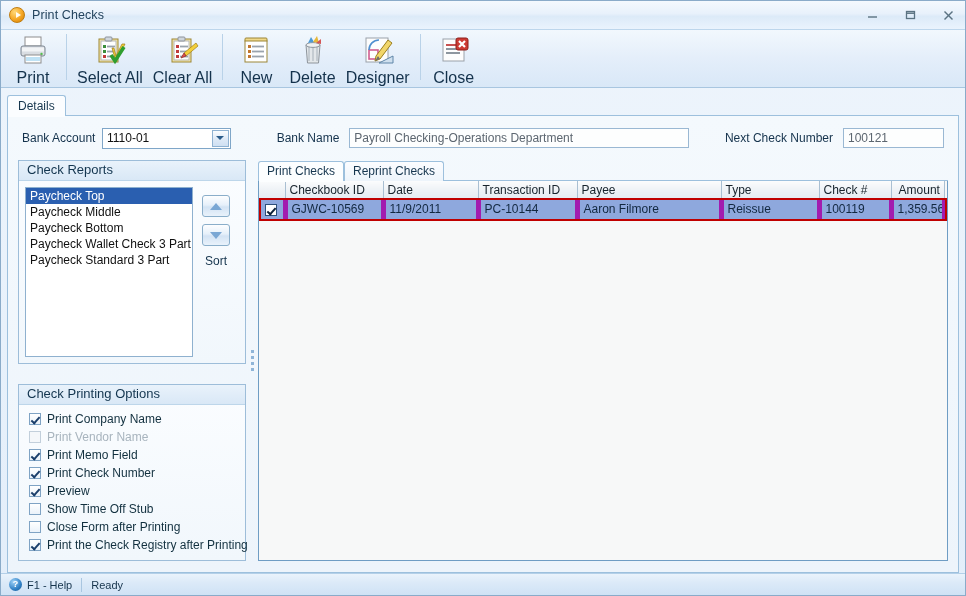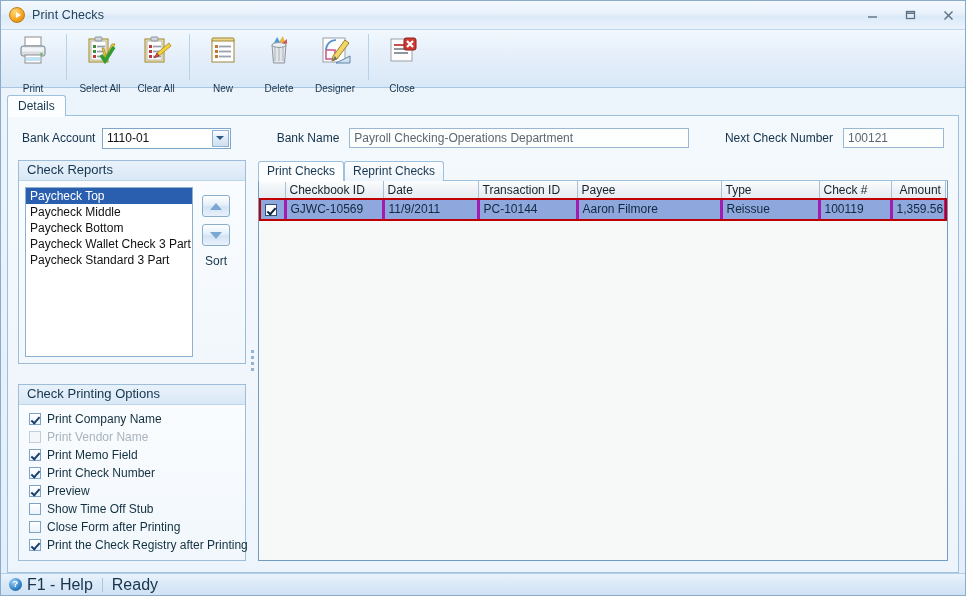--- a/index.html
+++ b/index.html
@@ -83,21 +83,21 @@
     background: #b9d2e8;
     align-self: flex-start;
   }
   .tb-item {
     min-width: 46px;
     padding: 2px 5px 0 5px;
     display: flex; flex-direction: column; align-items: center;
     cursor: default;
   }
   .tb-ico { width: 32px; height: 32px; position: relative; }
-  .tb-lbl { font-size: 10px; color: #14324c; margin-top: 17px; white-space: nowrap; }
+  .tb-lbl { font-size: 16px; color: #14324c; margin-top: 3px; white-space: nowrap; }
 
   
   .content {
     flex: 1 1 auto;
     padding: 6px 6px 0 6px;
     box-sizing: border-box;
     display: flex; flex-direction: column;
     min-height: 0;
   }
   .tabstrip { height: 22px; display: flex; align-items: flex-end; position: relative; }
@@ -316,21 +316,21 @@
     text-align: left;
     padding: 0 4px;
     white-space: nowrap;
     box-sizing: border-box;
   }
   table.grid th.num { text-align: right; }
   table.grid td {
     height: 20px;
     font-size: 12px;
     padding: 0 4px;
-    border-right: 3px solid #a21caf;
+    border-right: 5px solid #a21caf;
     white-space: nowrap;
     box-sizing: border-box;
     overflow: hidden;
   }
   tr.datarow td { background: #8ea8dd; color: #122840; }
   tr.datarow td.num { text-align: right; }
   td.cbcell { padding: 0; text-align: center; }
   .gridchk {
     width: 12px; height: 12px; display: inline-block;
     border: 1px solid #2d4f7a; background: #ffffff;
@@ -364,21 +364,21 @@
     gap: 0;
   }
   .sb-help { display: flex; align-items: center; gap: 5px; padding-right: 9px; }
   .help-ico {
     width: 13px; height: 13px; border-radius: 50%;
     background: radial-gradient(circle at 35% 30%, #9fd2f8 0%, #2f7fc4 60%, #18558c 100%);
     color: #ffffff; font-size: 9px; font-weight: bold;
     display: flex; align-items: center; justify-content: center;
     line-height: 1;
   }
-  .sb-text { font-size: 16px; color: #16344c; }
+  .sb-text { font-size: 11px; color: #16344c; }
   .sb-div { width: 1px; height: 14px; background: #a9c6e0; margin: 0 9px 0 0; }
 </style>
 </head>
 <body>
 
 <div id="window">
 
   <div class="titlebar">
     <div class="title-icon"></div>
     <div class="title-text">Print Checks</div>

